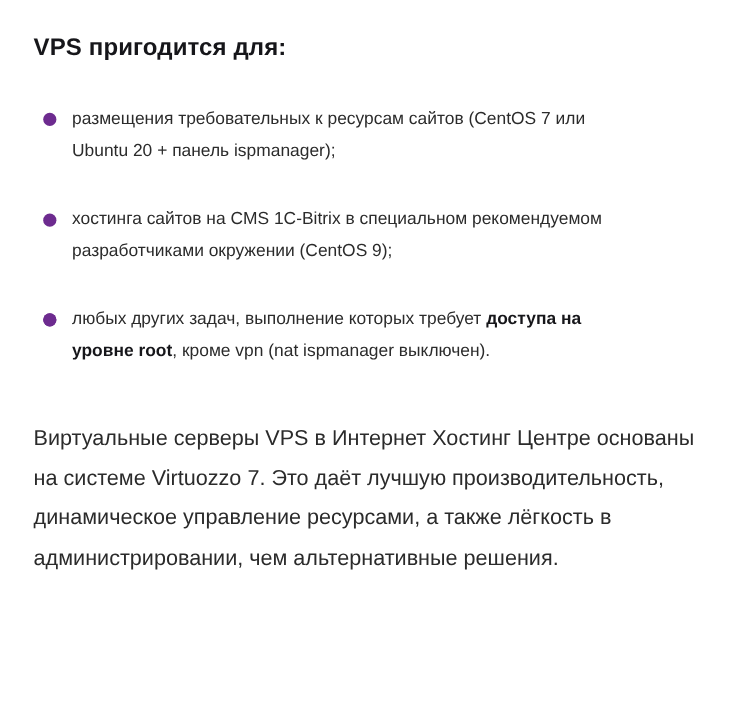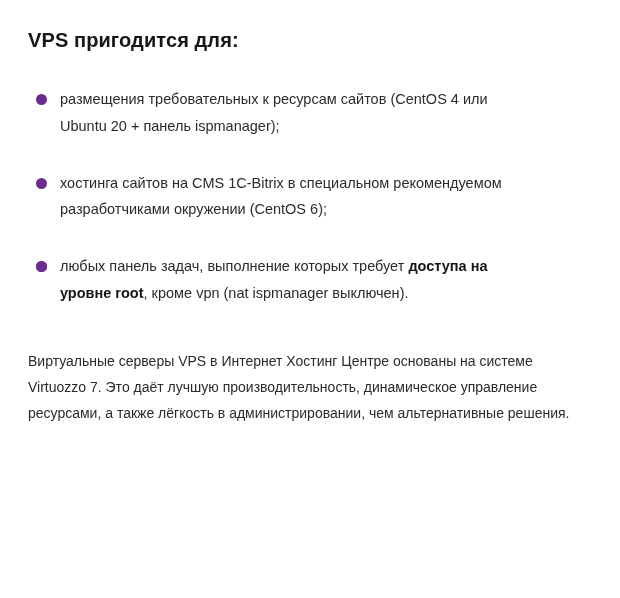--- a/index.html
+++ b/index.html
@@ -57,51 +57,51 @@
   .bullet-text {
     display: block;
     max-width: 470px;
   }
   .bullet-text b {
     font-weight: bold;
     color: #16161a;
   }
   .closing-paragraph {
     margin: 42px 0 0 0;
-    font-size: 14px;
+    font-size: 18px;
     line-height: 1.85;
     color: #2b2b2b;
     max-width: 568px;
   }
 </style>
 </head>
 <body>
 
 <div class="page">
 
   <h1 class="heading">VPS пригодится для:</h1>
 
   <ul class="bullet-list">
 
     <li class="bullet-item">
       <span class="bullet-dot" style="background: rgb(109, 43, 143);"></span>
-      <span class="bullet-text"><span>размещения требовательных к ресурсам сайтов (CentOS 4 или Ubuntu 20 + панель ispmanager);</span></span>
+      <span class="bullet-text"><span>размещения требовательных к ресурсам сайтов (CentOS 7 или Ubuntu 20 + панель ispmanager);</span></span>
     </li>
 
     <li class="bullet-item">
       <span class="bullet-dot" style="background: rgb(109, 43, 143);"></span>
-      <span class="bullet-text"><span>хостинга сайтов на CMS 1C-Bitrix в специальном рекомендуемом разработчиками окружении (CentOS 6);</span></span>
+      <span class="bullet-text"><span>хостинга сайтов на CMS 1C-Bitrix в специальном рекомендуемом разработчиками окружении (CentOS 9);</span></span>
     </li>
 
     <li class="bullet-item">
       <span class="bullet-dot" style="background: rgb(109, 43, 143);"></span>
     </li>
 
     <li class="bullet-item">
       <span class="bullet-dot" style="background: rgb(109, 43, 143);"></span>
-      <span class="bullet-text"><span>любых панель задач, выполнение которых требует </span><b>доступа на уровне root</b><span>, кроме vpn (nat ispmanager выключен).</span></span>
+      <span class="bullet-text"><span>любых других задач, выполнение которых требует </span><b>доступа на уровне root</b><span>, кроме vpn (nat ispmanager выключен).</span></span>
     </li>
 
   </ul>
 
   <p class="closing-paragraph">Виртуальные серверы VPS в Интернет Хостинг Центре основаны на системе Virtuozzo 7. Это даёт лучшую производительность, динамическое управление ресурсами, а также лёгкость в администрировании, чем альтернативные решения.</p>
 
 </div>
 
 </body></html>

